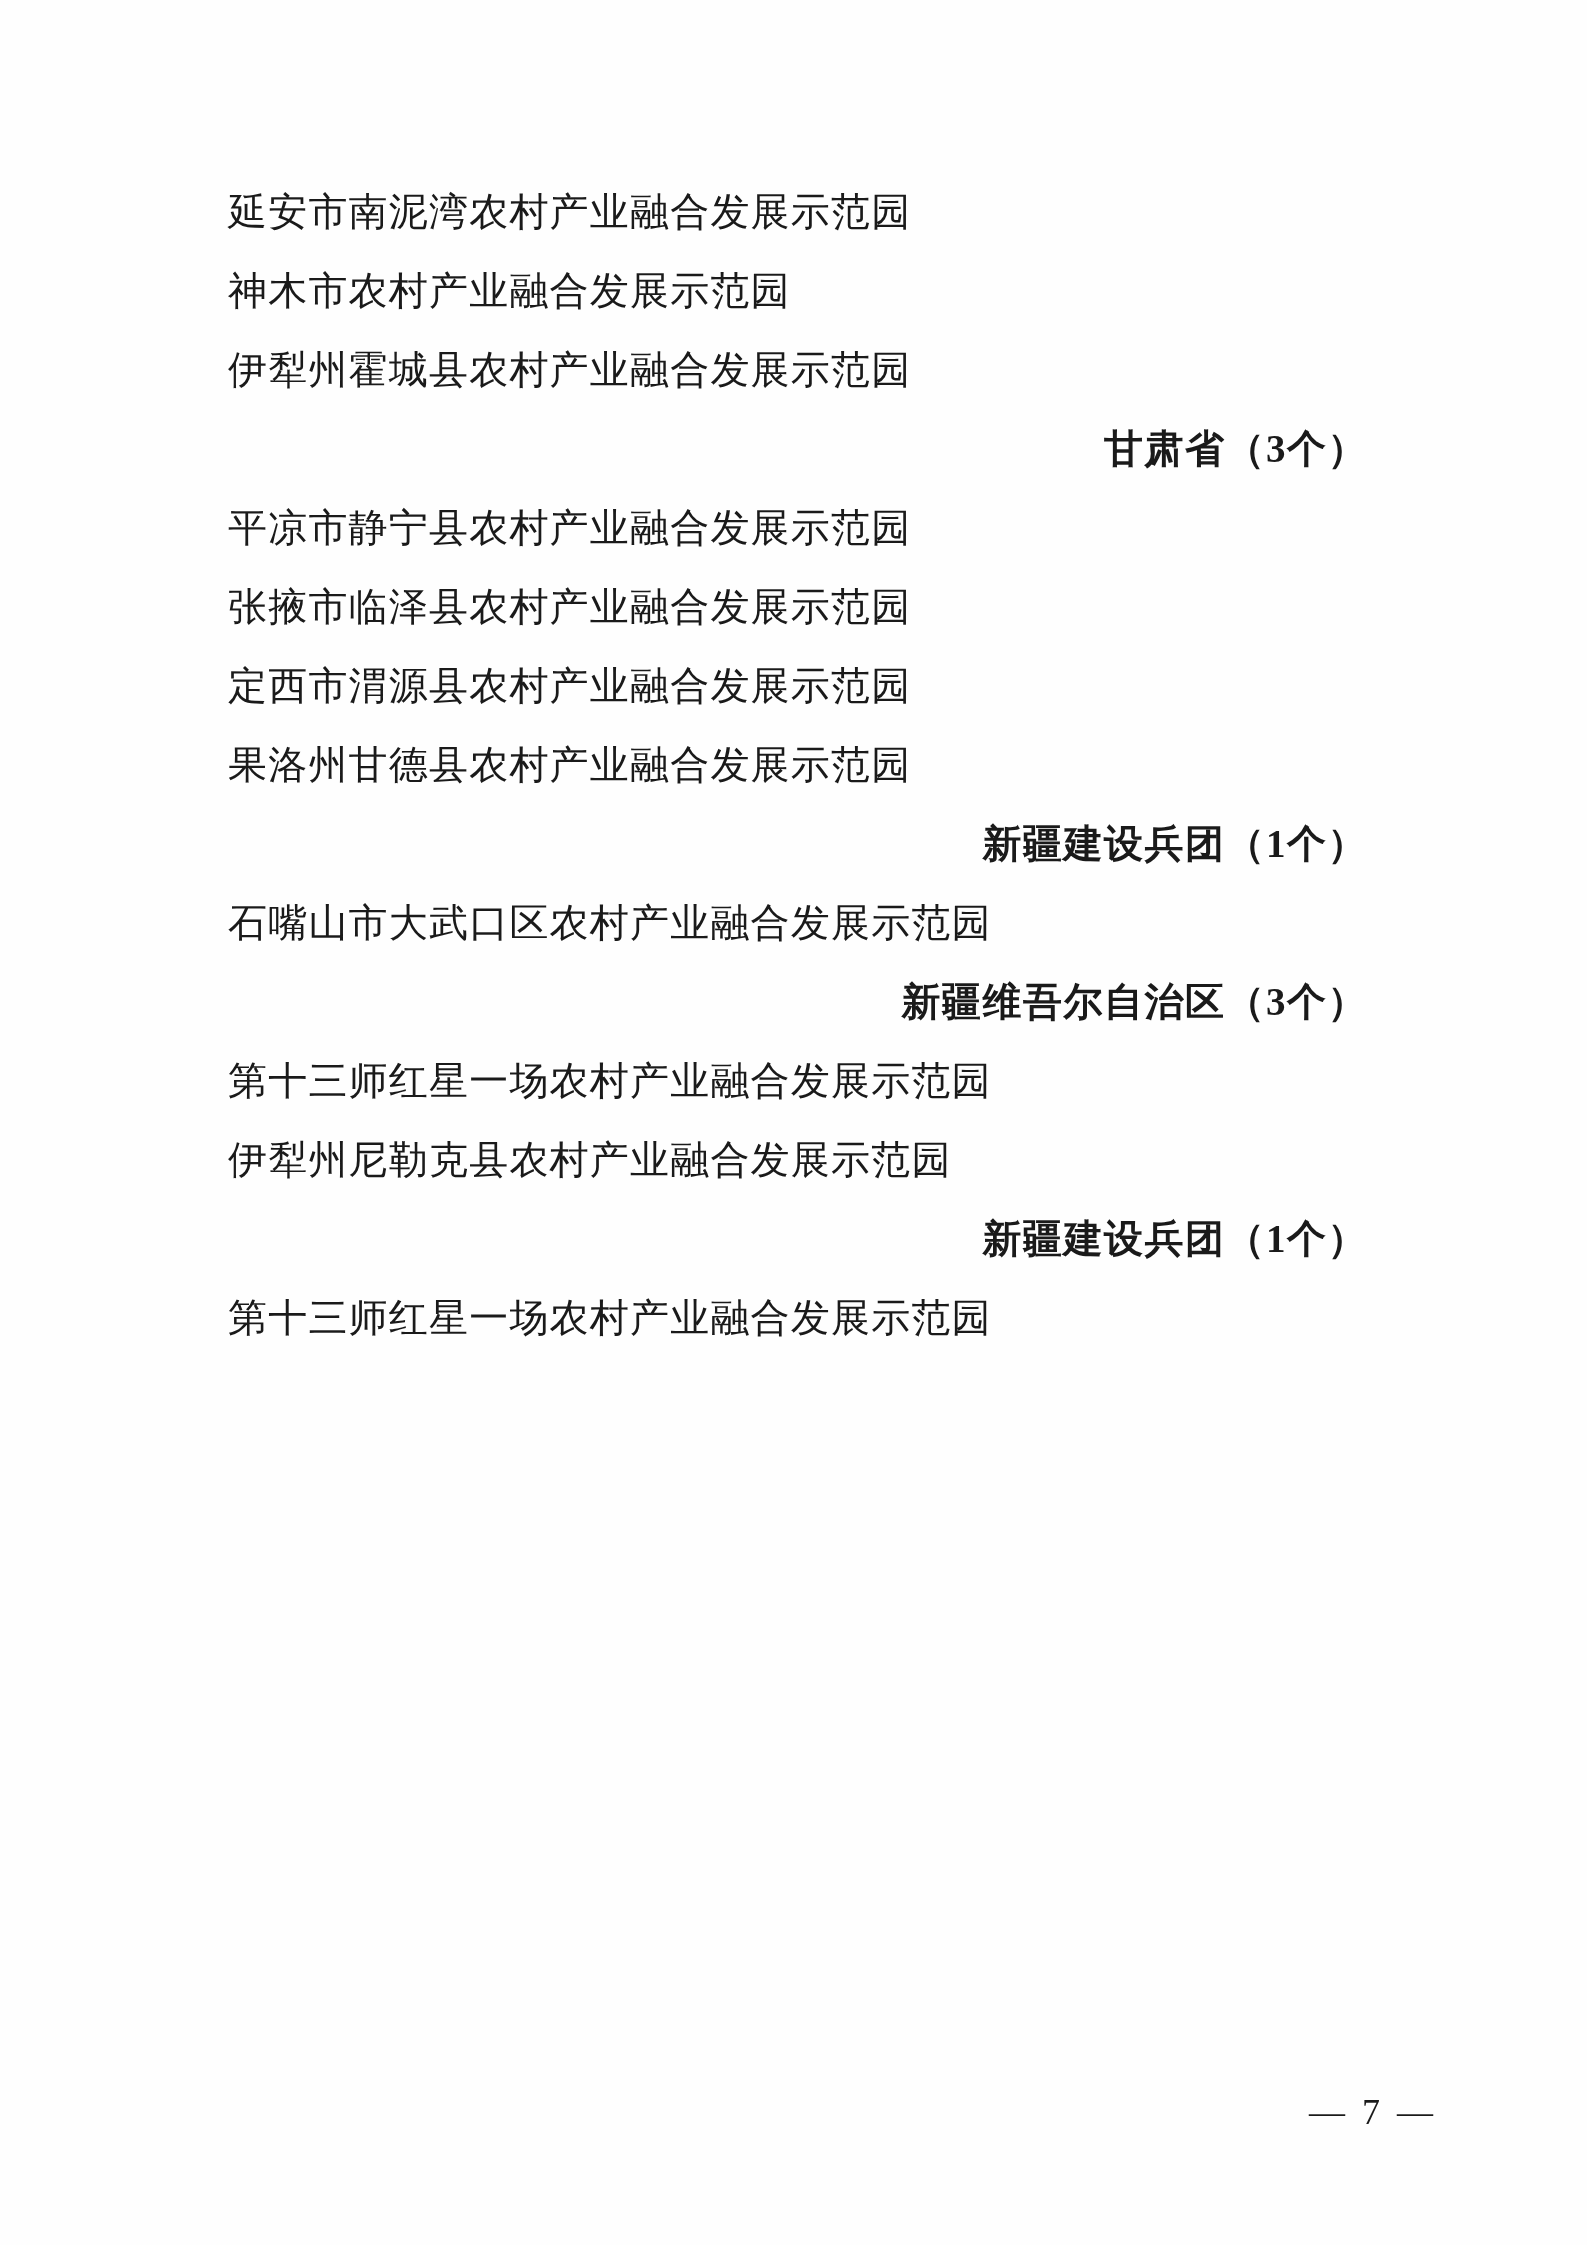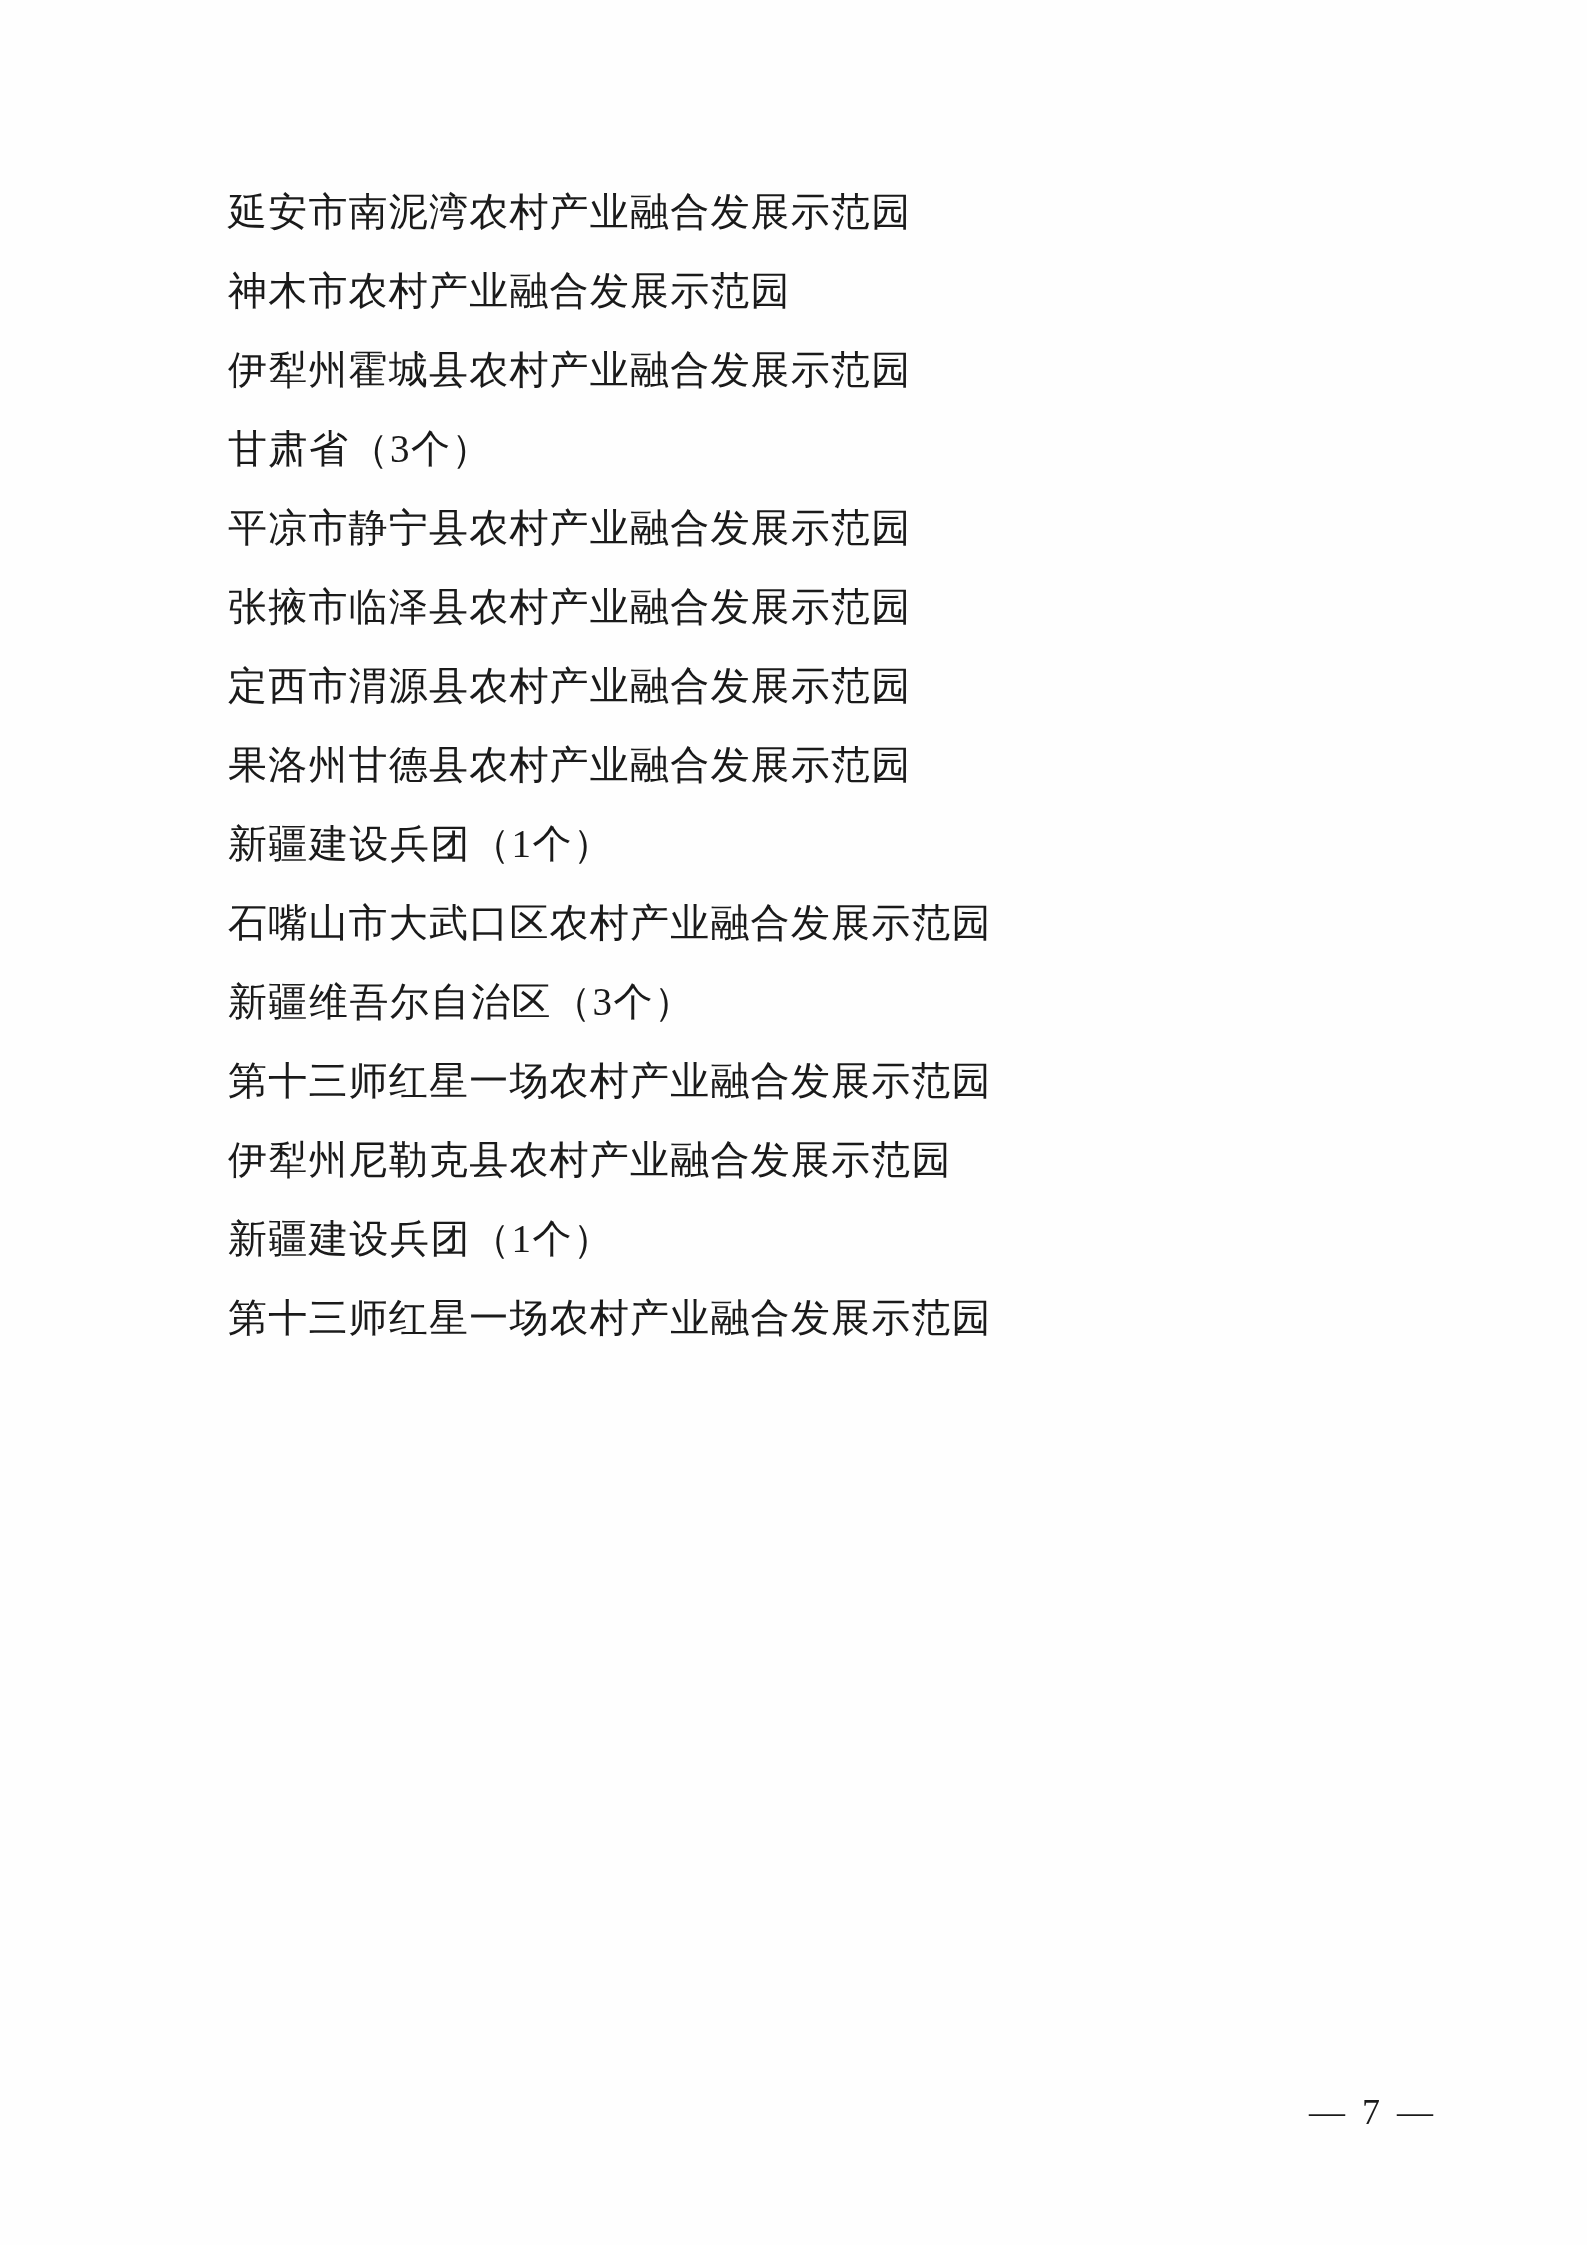--- a/index.html
+++ b/index.html
@@ -26,22 +26,23 @@
   .line {
     font-size: 39px;
     line-height: 79px;
     letter-spacing: 1.2px;
     white-space: nowrap;
   }
   .entry {
     font-weight: 400;
   }
   .heading {
-    font-weight: normal;
+    font-weight: bold;
     letter-spacing: 1.5px;
+    text-align: right;
   }
   .page-number {
     position: absolute;
     left: 0;
     right: 150px;
     bottom: 112px;
     text-align: right;
     font-size: 36px;
     letter-spacing: 4px;
     color: #1a1a1a;

